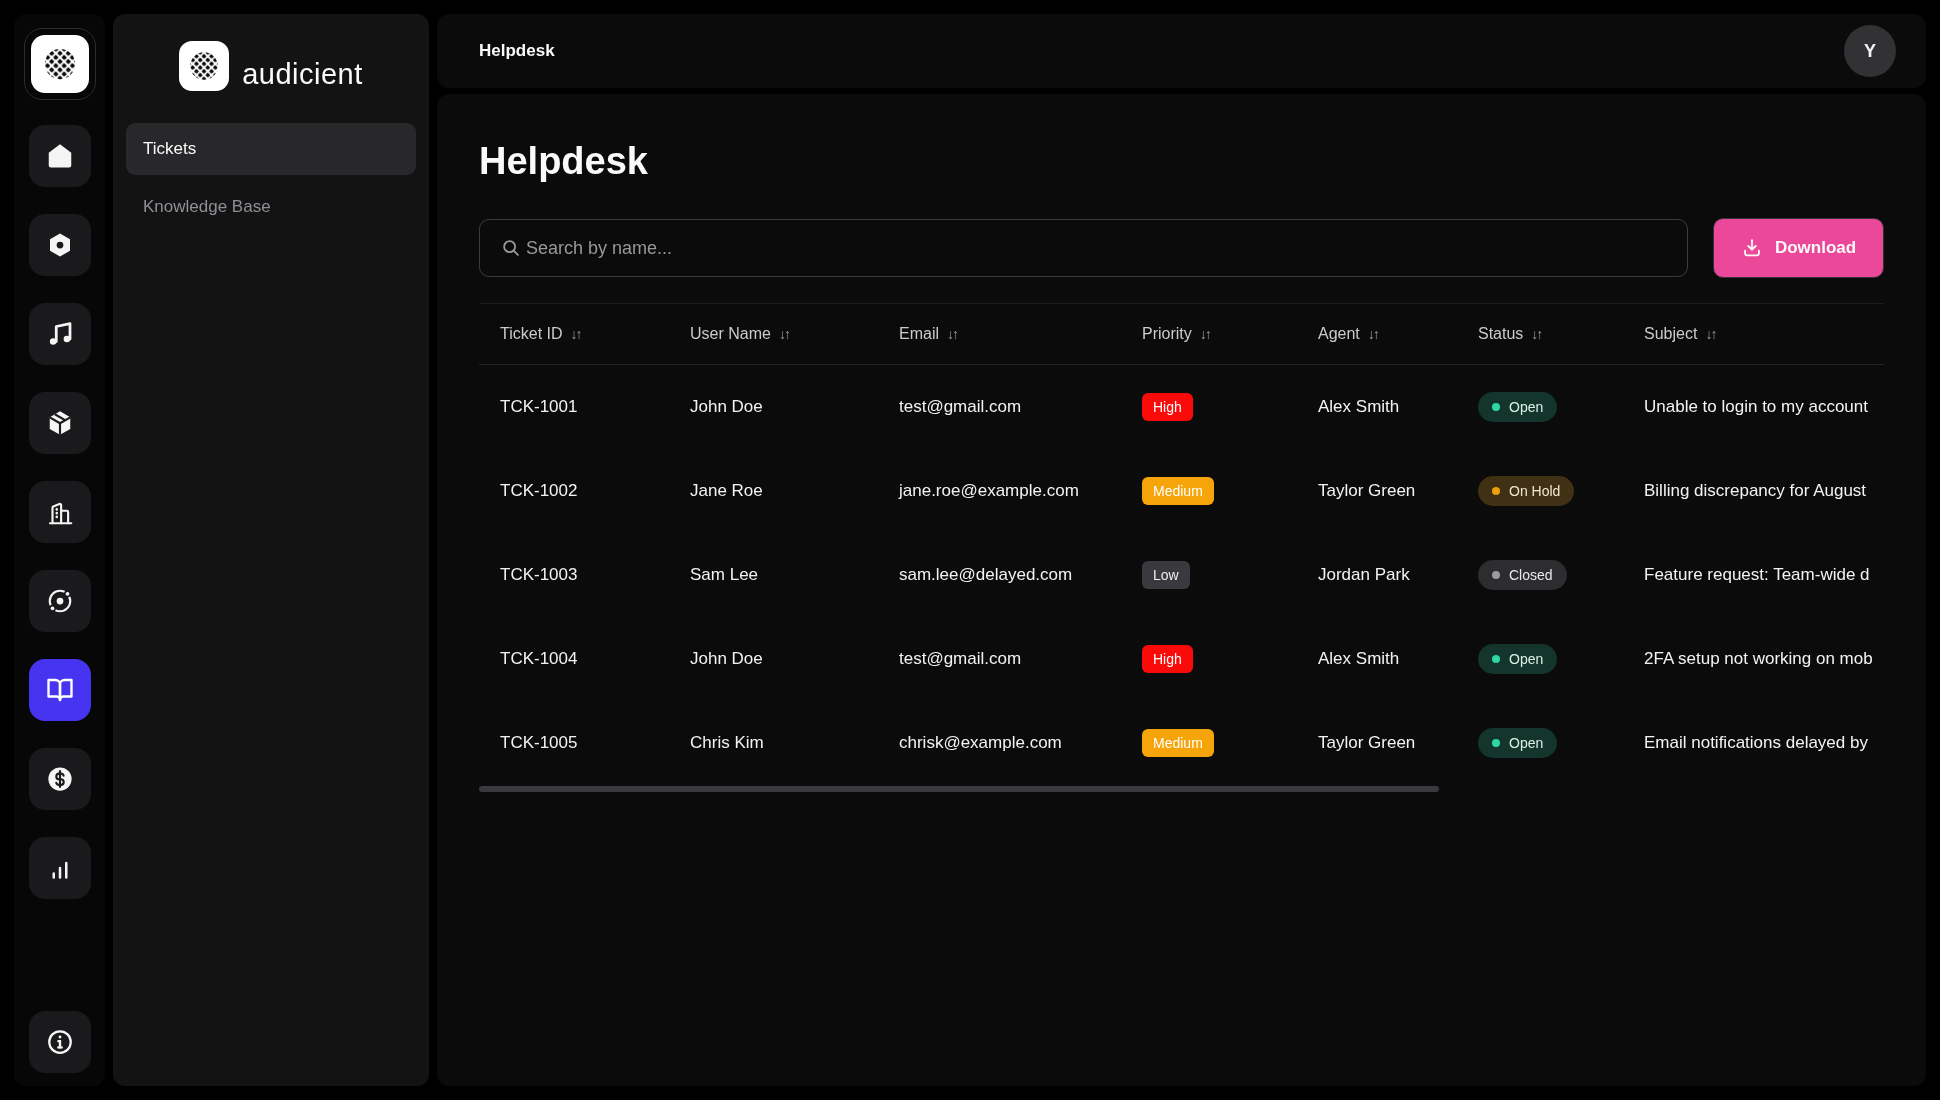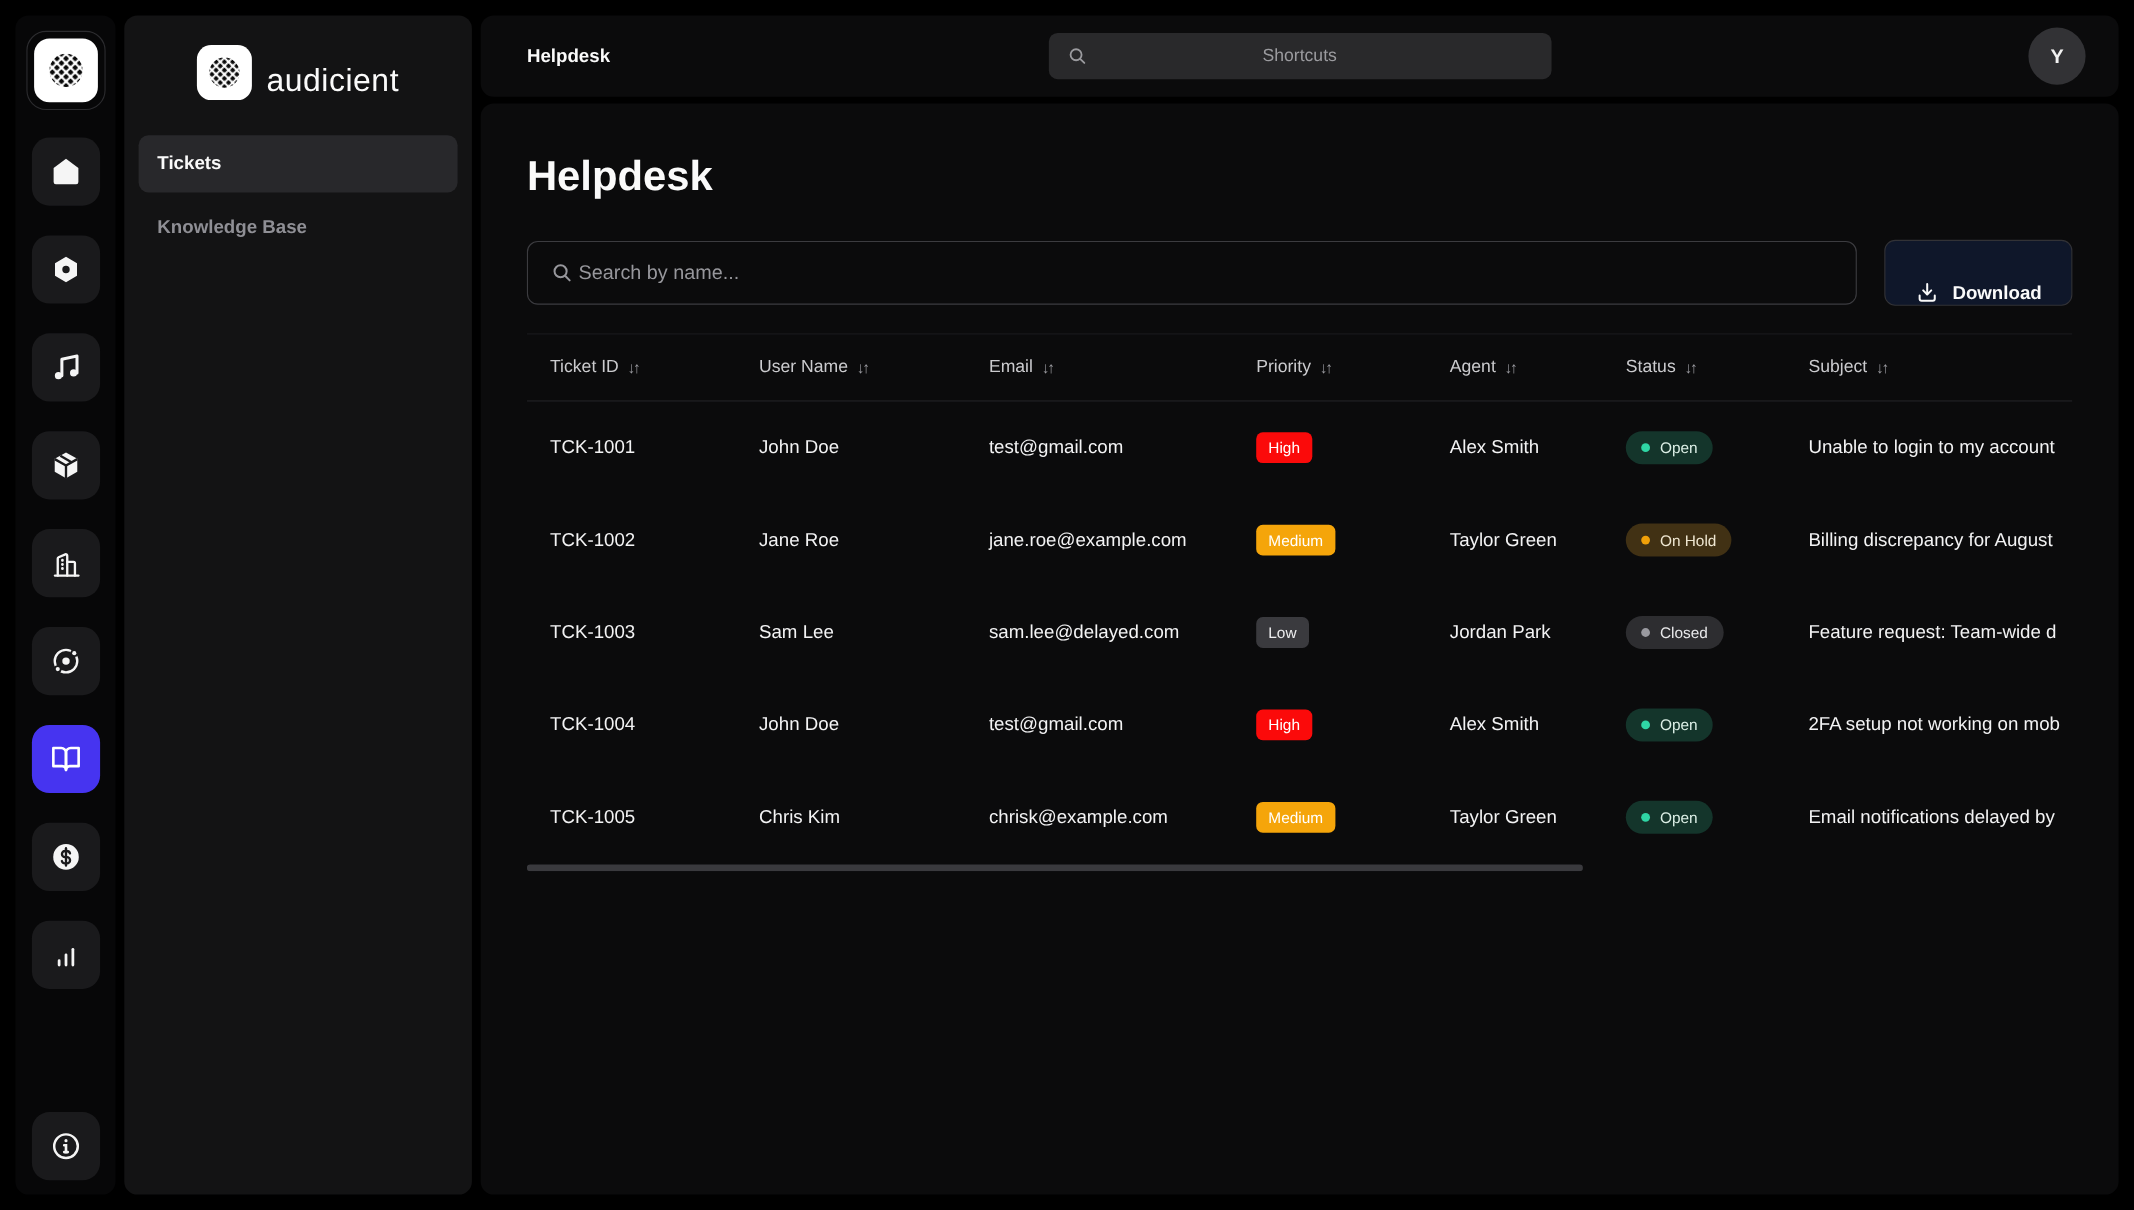--- a/index.html
+++ b/index.html
@@ -51,21 +51,21 @@
   .sidebar{
     width:316px;height:1072px;background:var(--sidebar-bg);
     border-radius:12px;flex-shrink:0;padding:25px 13px 0 13px;
   }
   .brand-row{display:flex;align-items:flex-end;justify-content:center;gap:13px;height:52px}
   .brand-tile{width:50px;height:50px;background:#fff;border-radius:13px;display:flex;align-items:center;justify-content:center}
   .brand-name{font-size:29px;font-weight:500;letter-spacing:.5px;color:#fafafa}
   .side-nav{margin-top:32px;display:flex;flex-direction:column;gap:6px}
   .side-item{
     height:52px;border-radius:9px;display:flex;align-items:center;
-    padding-left:17px;font-size:17px;font-weight:700;color:var(--txt-muted);cursor:pointer;
+    padding-left:17px;font-size:17px;font-weight:400;color:var(--txt-muted);cursor:pointer;
   }
   .side-item.active{background:#28282b;color:#fafafa}
   
   .right-col{flex:1;display:flex;flex-direction:column;gap:6px;min-width:0}
   .topbar{
     height:74px;background:var(--card-bg);border-radius:12px;
     display:flex;align-items:center;padding:0 42px;position:relative;flex-shrink:0;
   }
   .topbar-title{font-size:17px;font-weight:700;color:#fafafa}
   .shortcuts{
@@ -91,21 +91,21 @@
     flex:1;height:58px;border:1px solid #3c3c40;border-radius:10px;
     display:flex;align-items:center;padding:0 20px;gap:4px;background:transparent;
   }
   .search-wrap input{
     flex:1;background:transparent;border:none;outline:none;
     color:var(--txt);font-size:18px;font-family:"Liberation Sans",sans-serif;
   }
   .search-wrap input::placeholder{color:#97979c}
   .download-btn{
     width:171px;height:60px;border:1px solid #323236;border-radius:10px;
-    background:#0f172a;display:flex;align-items:flex-end;justify-content:center;gap:12px;
+    background:#ec4899;display:flex;align-items:center;justify-content:center;gap:12px;
     color:#fafafa;font-size:17px;font-weight:600;cursor:pointer;
   }
   
   .table{margin-top:25px;overflow:hidden}
   .thead,.trow{
     display:grid;
     grid-template-columns:190px 209px 243px 176px 160px 166px 1fr;
     padding-left:21px;align-items:center;
   }
   .thead{
@@ -276,29 +276,20 @@
     </div>
     <div class="side-item">
       <span>Knowledge Base</span>
     </div>
   </div>
 </aside>
 
 <div class="right-col">
   <header class="topbar">
     <div class="topbar-title">Helpdesk</div>
-    <div class="shortcuts">
-      <span>
-        <svg width="20" height="20" viewBox="0 0 24 24" fill="none" stroke="#9b9b9f" stroke-width="2" stroke-linecap="round">
-            <circle cx="10.5" cy="10.5" r="6"></circle>
-            <path d="M15.2 15.2 19.5 19.5"></path>
-          </svg>
-      </span>
-      <span class="shortcuts-label">Shortcuts</span>
-    </div>
     <div class="avatar">Y</div>
   </header>
 
   <main class="main">
     <h1 class="page-title">Helpdesk</h1>
 
     <div class="toolbar">
       <div class="search-wrap">
         <span>
           <svg width="22" height="22" viewBox="0 0 24 24" fill="none" stroke="#97979c" stroke-width="2" stroke-linecap="round">

